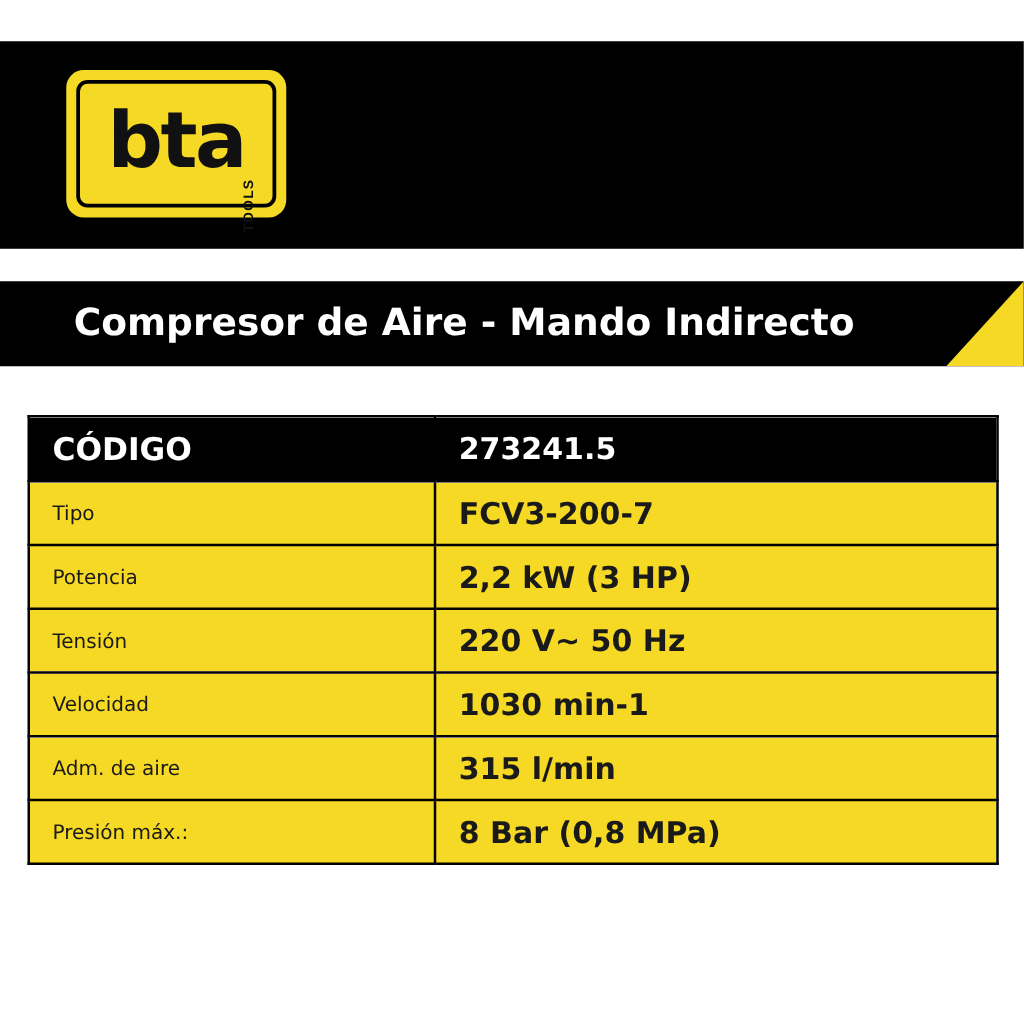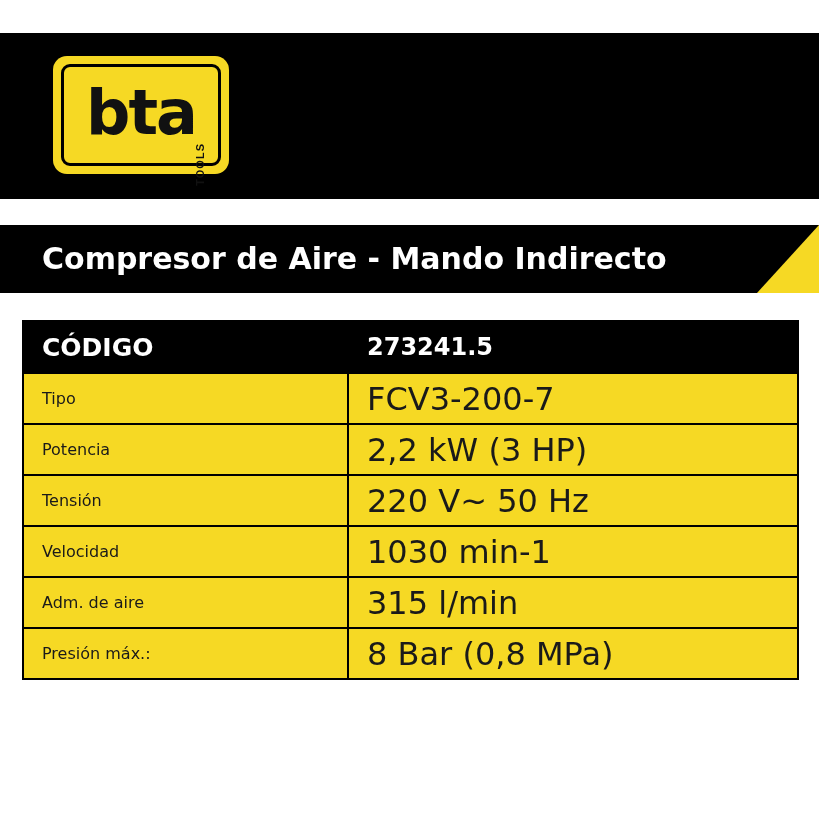--- a/index.html
+++ b/index.html
@@ -92,36 +92,36 @@
     right: 0;
     top: 0;
     width: 0;
     height: 0;
     border-style: solid;
     border-width: 0 0 68px 62px;
     border-color: transparent transparent #f6d924 transparent;
   }
   .title-text {
     position: absolute;
-    left: 42px;
+    left: 59px;
     top: 0;
     height: 68px;
     line-height: 68px;
     font-family: "DejaVu Sans", sans-serif;
     font-weight: bold;
     font-size: 30px;
     color: #ffffff;
     white-space: nowrap;
   }
 
   
   .spec-table {
     position: absolute;
     left: 22px;
-    top: 320px;
+    top: 332px;
     width: 775px;
     border-collapse: collapse;
     table-layout: fixed;
     padding-left: 39px;
   }
   .spec-table col.c1 { width: 325px; }
   .spec-table col.c2 { width: 450px; }
 
   .spec-table td {
     height: 49px;
@@ -136,22 +136,22 @@
     overflow: hidden;
   }
   .spec-table tr.head td {
     background: #000000;
     color: #ffffff;
     font-weight: bold;
     font-size: 25px;
     height: 50px;
   }
   .spec-table td.val {
-    font-weight: normal;
-    font-size: 32px;
+    font-weight: bold;
+    font-size: 24px;
   }
   .spec-table tr.head td.val {
     font-size: 24px;
   }
 </style>
 </head>
 <body>
 
 <div class="sheet">
 

